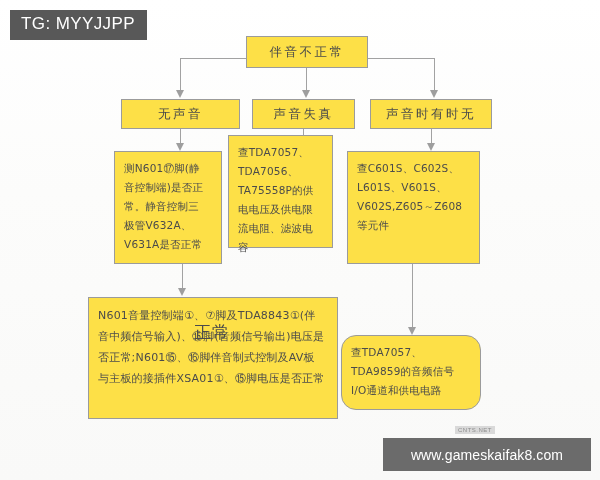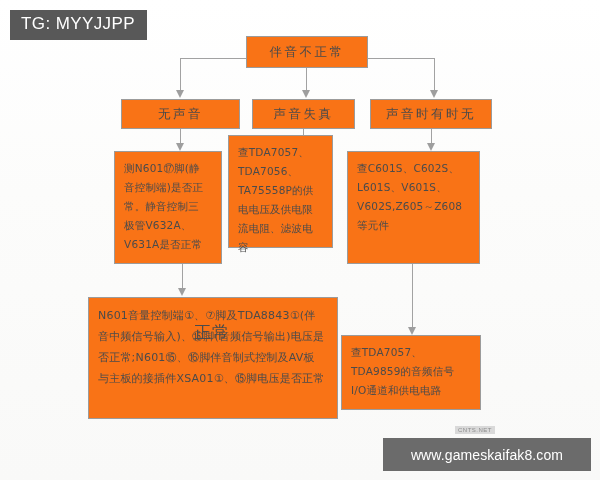--- a/index.html
+++ b/index.html
@@ -66,21 +66,21 @@
     padding: 1px 3px;
     letter-spacing: 0.5px;
     font-family: "Liberation Sans", sans-serif;
     z-index: 39;
   }
 
   
   .node {
     position: absolute;
     border: 1px solid #9b9b9b;
-    background: #f97316;
+    background: #fde047;
     box-sizing: border-box;
     color: #3a3a3a;
     z-index: 20;
   }
   .node-center {
     display: flex;
     align-items: center;
     justify-content: center;
     font-size: 12.5px;
     letter-spacing: 2.5px;
@@ -187,21 +187,21 @@
   <span>正常</span>
 </div>
 
 <div class="node node-para wide" style="left:88px; top:297px; width:250px; height:122px;">
   <span>N601音量控制端①、⑦脚及TDA8843①(伴音中频信号输入)、⑮脚(音频信号输出)电压是否正常;N601⑮、⑯脚伴音制式控制及AV板与主板的接插件XSA01①、⑮脚电压是否正常</span>
 </div>
 
 <div class="ln ln-v" style="left:412px; top:264px; height:66px;"></div>
 <div class="arrow-down" style="left:407.5px; top:327px;"></div>
 
-<div class="node node-para" style="left:341px; top:335px; width:140px; height:75px;">
+<div class="node node-para" style="left:341px; top:335px; width:140px; height:75px;border-radius:15px;">
   <span>查TDA7057、TDA9859的音频信号I/O通道和供电电路</span>
 </div>
 
 <div class="tg-tag">
   <span>TG: MYYJJPP</span>
 </div>
 
 <div class="mini-watermark">
   <span>CNTS.NET</span>
 </div>

